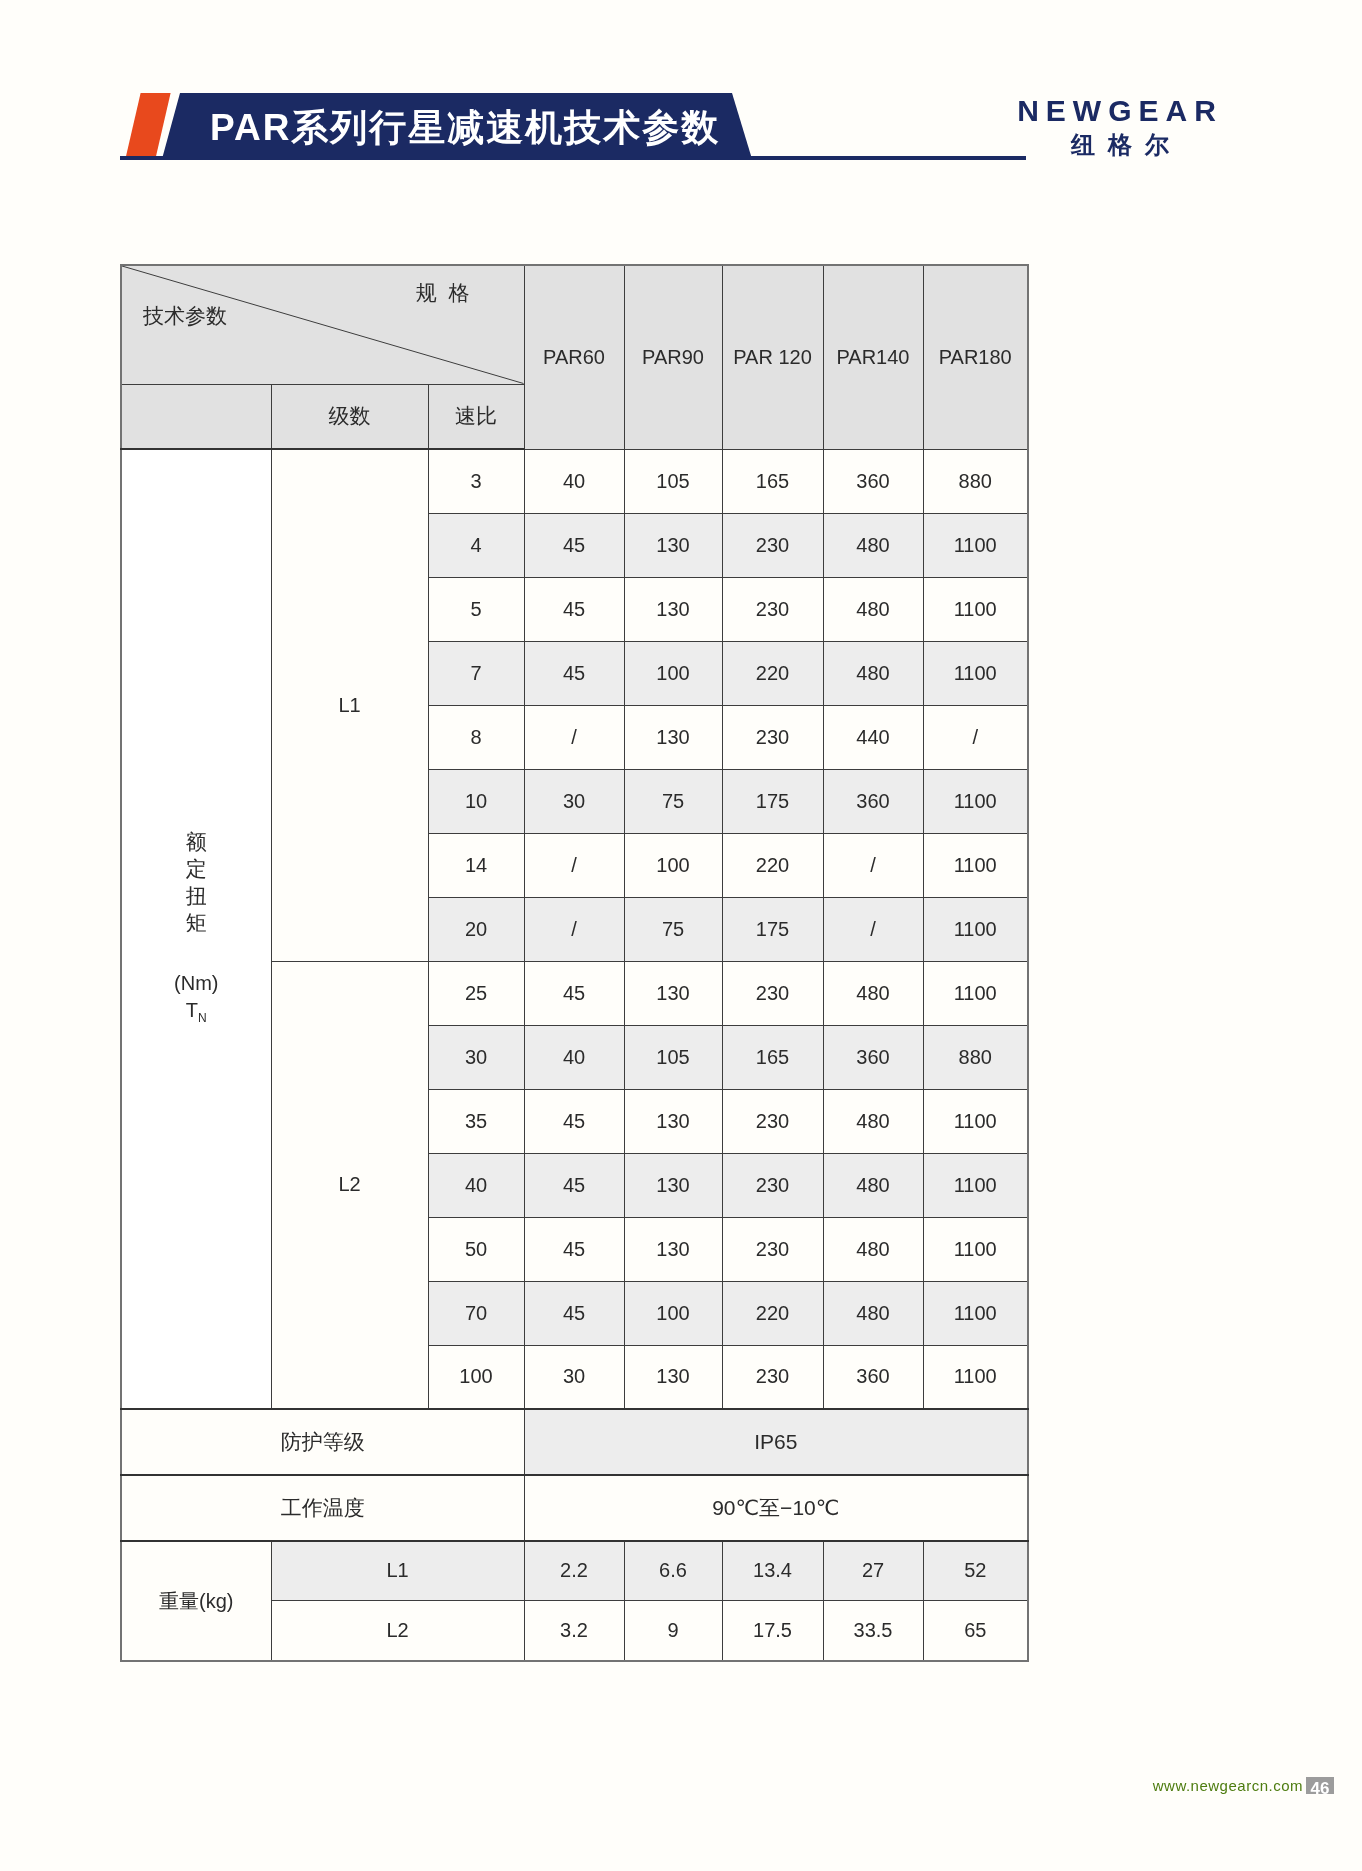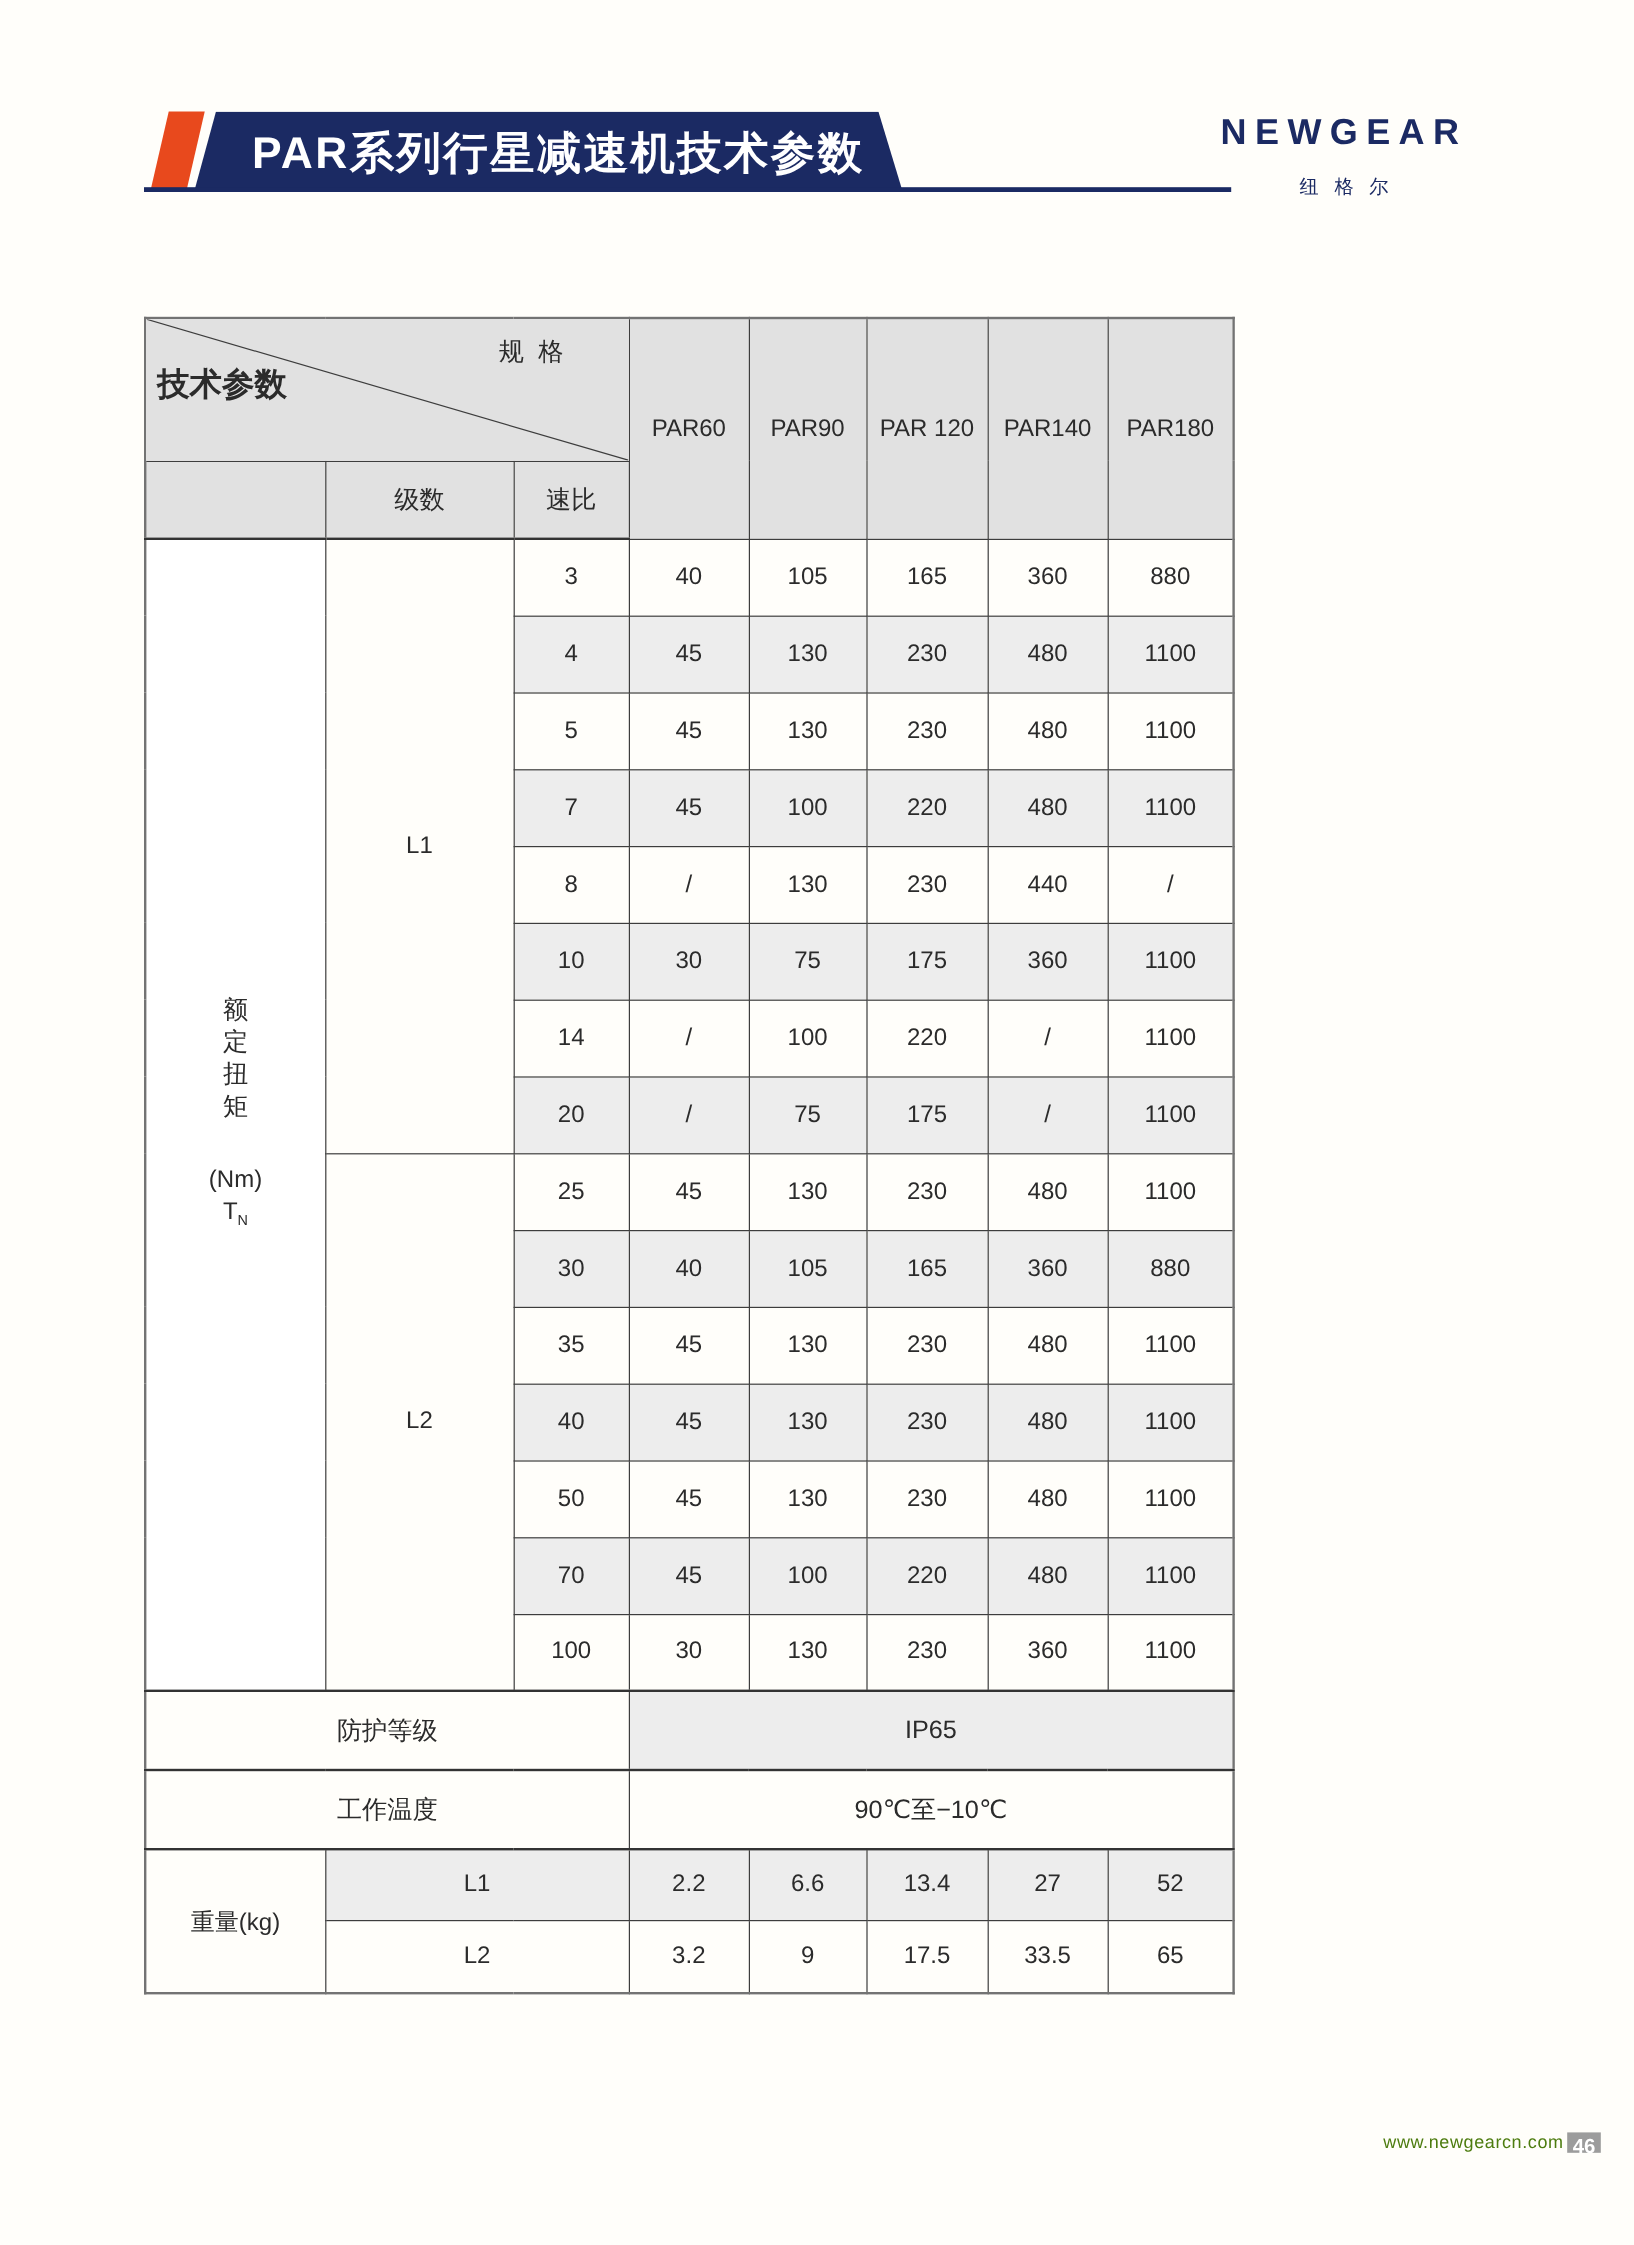--- a/index.html
+++ b/index.html
@@ -19,21 +19,21 @@
     clip-path:polygon(34px 0, 586px 0, 606px 100%, 16px 100%);
   }
   .hdr-title {
     position:absolute; left:64px; top:0; height:66px; line-height:69px;
     color:#ffffff; font-size:37px; font-weight:bold; letter-spacing:2px;
     white-space:nowrap;
   }
   .hdr-rule { position:absolute; left:120px; top:156px; width:906px; height:4px; }
   .logo { position:absolute; left:1000px; top:94px; width:240px; text-align:center; }
   .logo-en { font-size:30px; font-weight:bold; letter-spacing:7px; white-space:nowrap; }
-  .logo-cn { font-size:16px; font-weight:normal; letter-spacing:13px; padding-left:13px; margin-top:18px; }
+  .logo-cn { font-size:24px; font-weight:bold; letter-spacing:13px; padding-left:13px; margin-top:1px; }
 
   
   table.spec {
     position:absolute; left:120px; top:264px;
     border-collapse:collapse; table-layout:fixed;
     border:2px solid #737373;
   }
   table.spec td {
     border:1px solid #3d3d3d; text-align:center; vertical-align:middle;
     padding:0; font-size:20px; color:#2b2b2b; overflow:hidden;
@@ -50,21 +50,21 @@
   td.par { font-size:20px; padding-top:36px; border-bottom:2px solid #333; }
   tr.hrow2 td { border-bottom:2px solid #333; font-size:21px; }
   tr.prot-row td { border-top:2px solid #333; border-bottom:2px solid #333; font-size:21px; }
   tr.temp-row td { border-bottom:2px solid #333; font-size:21px; }
   tr.wrow1 td, tr.wrow2 td { font-size:20px; }
   td.wlabel { font-size:21px;margin-top:32px; }
 
   td.diag { position:relative; }
   .diag-svg { position:absolute; left:0; top:0; width:100%; height:100%; }
   .diag-tr { position:absolute; right:51px; top:13px; font-size:21px; letter-spacing:3px; }
-  .diag-bl { position:absolute; left:9px; top:36px; font-size:27px;font-weight:bold; }
+  .diag-bl { position:absolute; left:21px; top:36px; font-size:21px; }
 
   td.torque { background:#ffffff; }
   .torque-inner { display:flex; flex-direction:column; align-items:center; justify-content:center; }
   .torque-inner .ch { display:block; font-size:21px; line-height:27px; }
   .torque-inner .unit { font-size:20px; line-height:27px;margin-top:34px; }
   .torque-inner .sym { font-size:20px; line-height:26px; }
   .torque-inner .sym sub { font-size:12px; }
 
   
   .footer {

